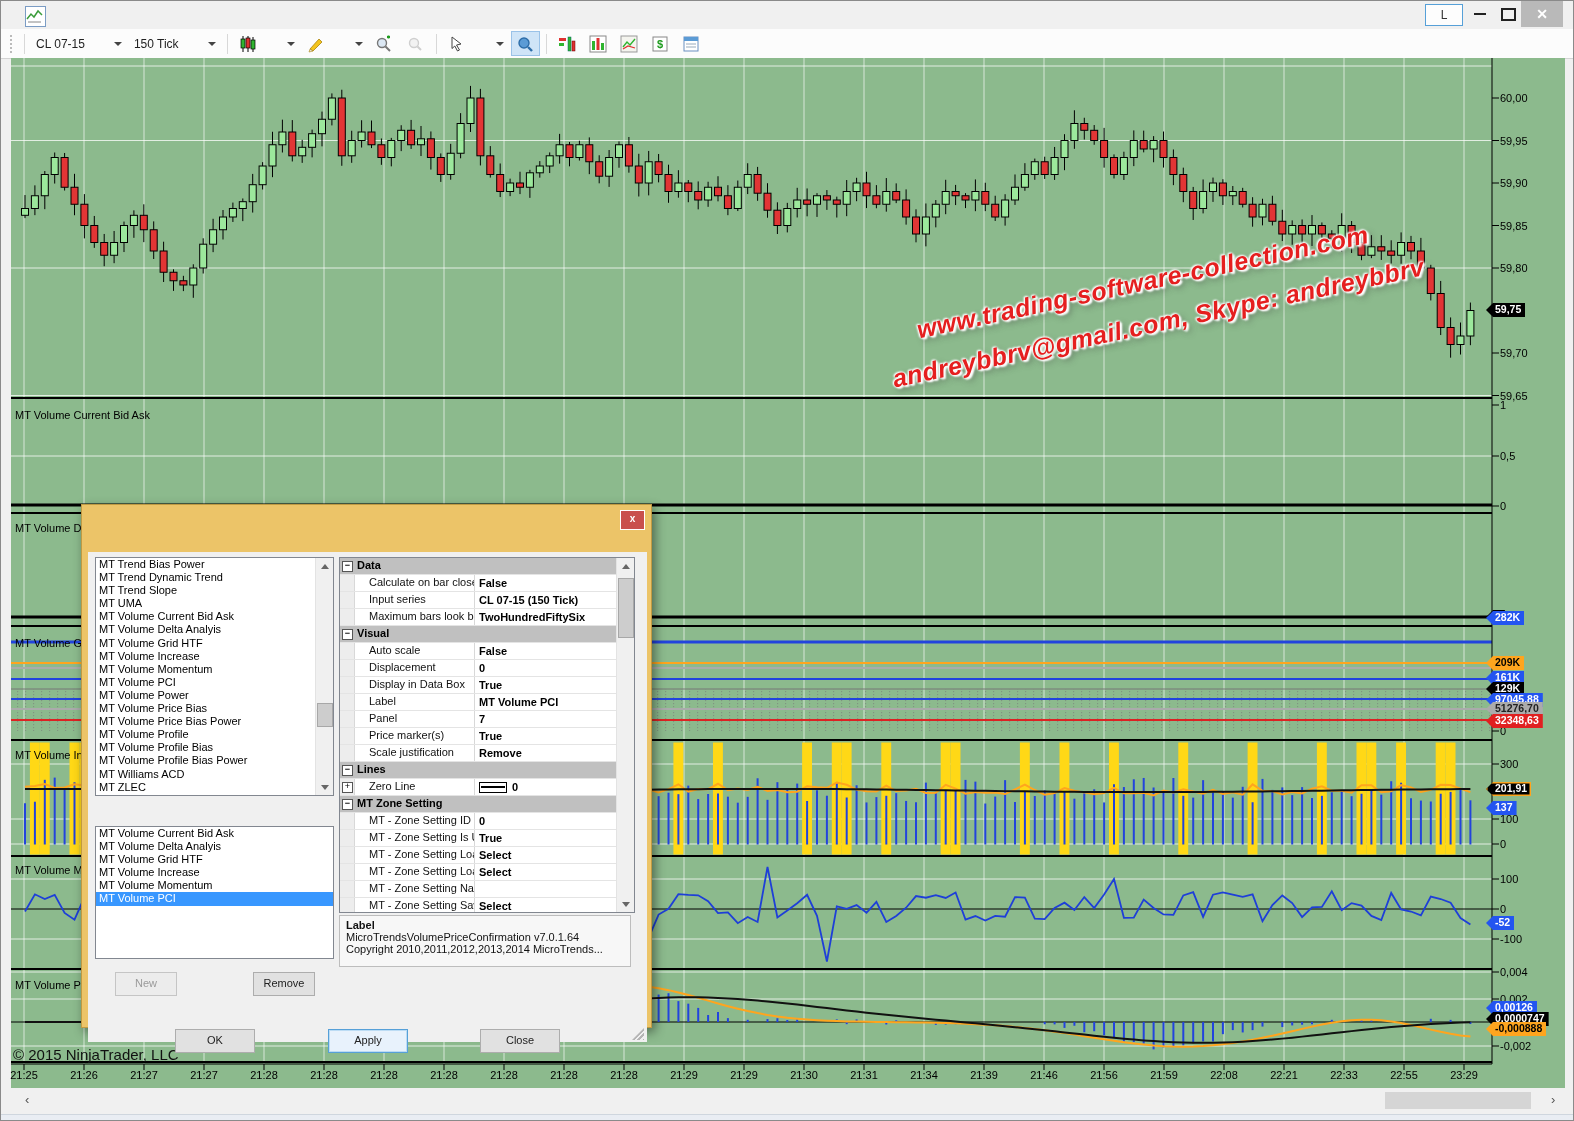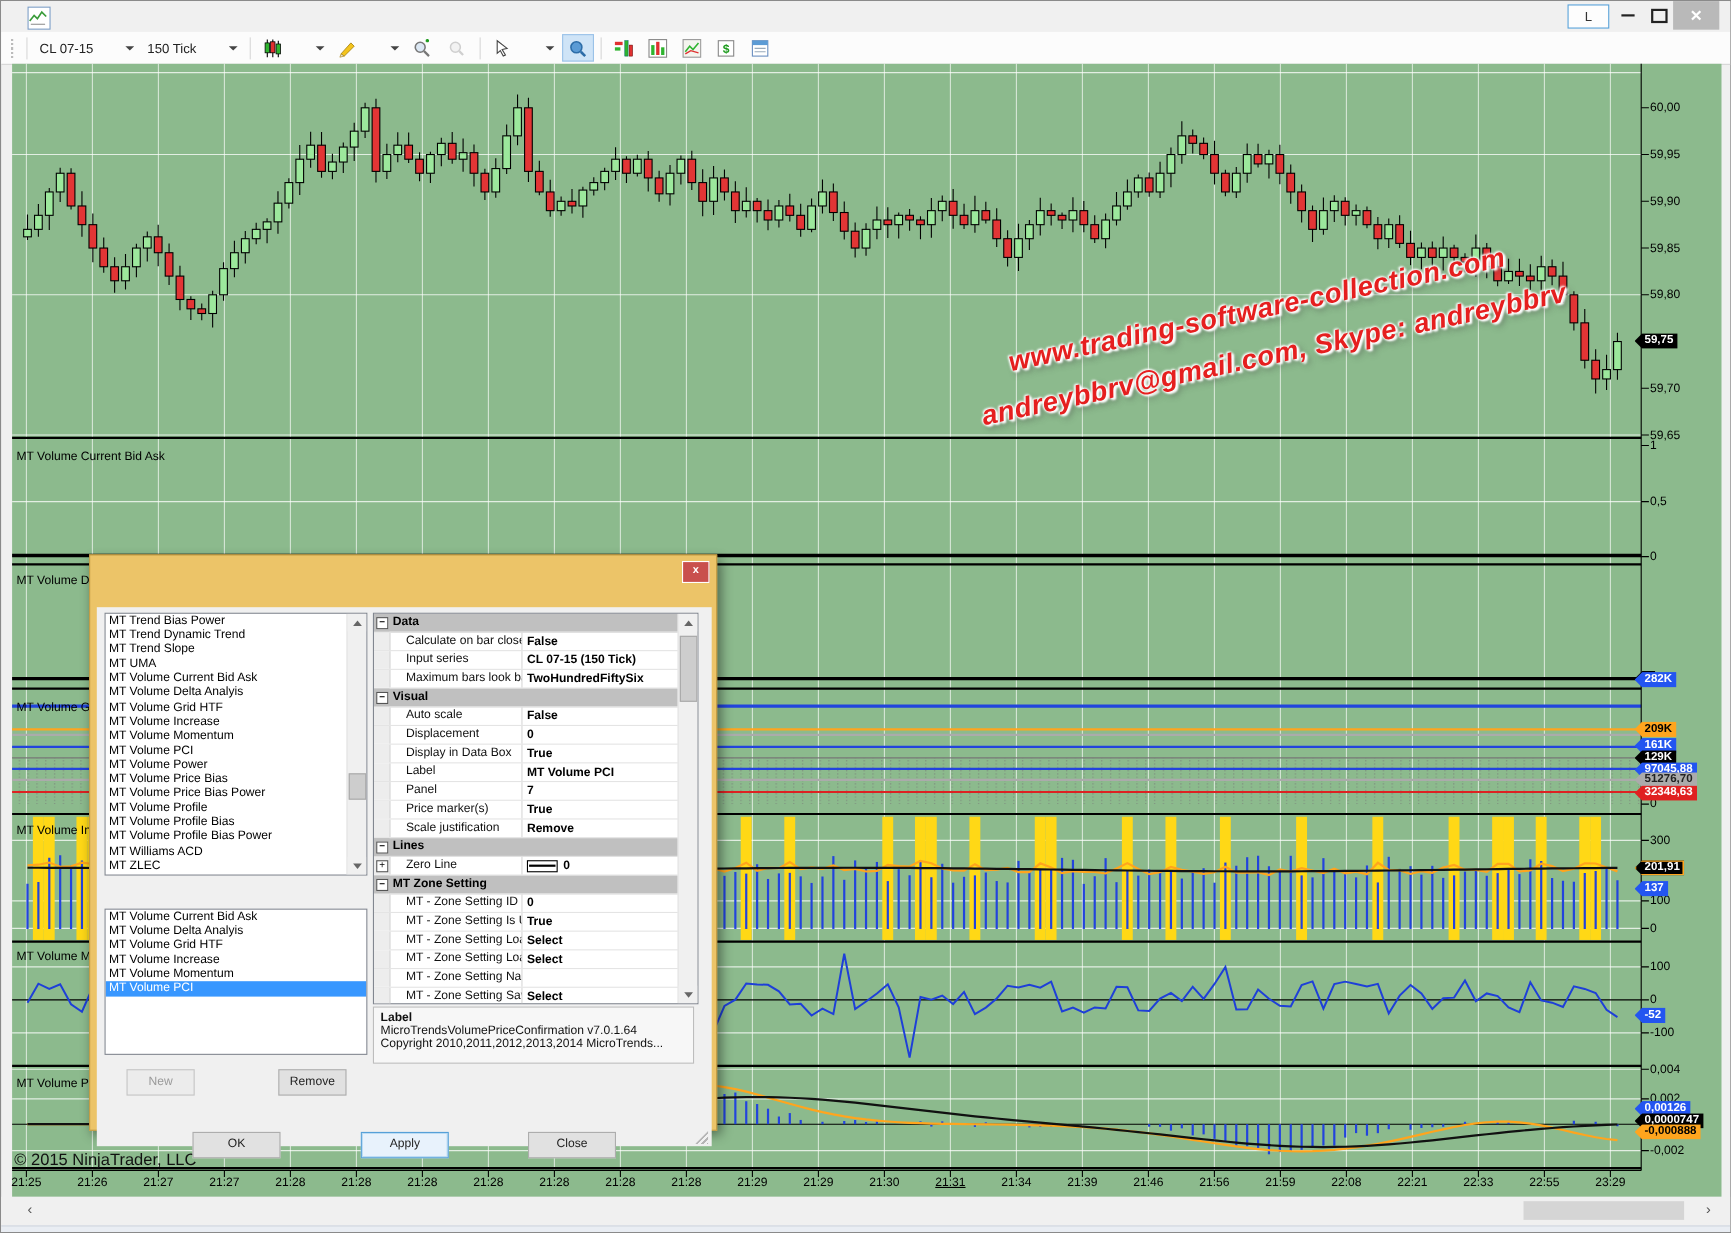--- a/index.html
+++ b/index.html
@@ -944,21 +944,21 @@
       <div class="time-label" style="left: 263px;">21:28</div>
       <div class="time-label" style="left: 323px;">21:28</div>
       <div class="time-label" style="left: 383px;">21:28</div>
       <div class="time-label" style="left: 443px;">21:28</div>
       <div class="time-label" style="left: 503px;">21:28</div>
       <div class="time-label" style="left: 563px;">21:28</div>
       <div class="time-label" style="left: 623px;">21:28</div>
       <div class="time-label" style="left: 683px;">21:29</div>
       <div class="time-label" style="left: 743px;">21:29</div>
       <div class="time-label" style="left: 803px;">21:30</div>
-      <div class="time-label" style="left: 863px; text-decoration: underline;">21:31</div>
+      <div class="time-label" style="left: 863px;">21:31</div>
       <div class="time-label" style="left: 923px;">21:34</div>
       <div class="time-label" style="left: 983px;">21:39</div>
       <div class="time-label" style="left: 1043px;">21:46</div>
       <div class="time-label" style="left: 1103px;">21:56</div>
       <div class="time-label" style="left: 1163px;">21:59</div>
       <div class="time-label" style="left: 1223px;">22:08</div>
       <div class="time-label" style="left: 1283px;">22:21</div>
       <div class="time-label" style="left: 1343px;">22:33</div>
       <div class="time-label" style="left: 1403px;">22:55</div>
       <div class="time-label" style="left: 1463px;">23:29</div>

